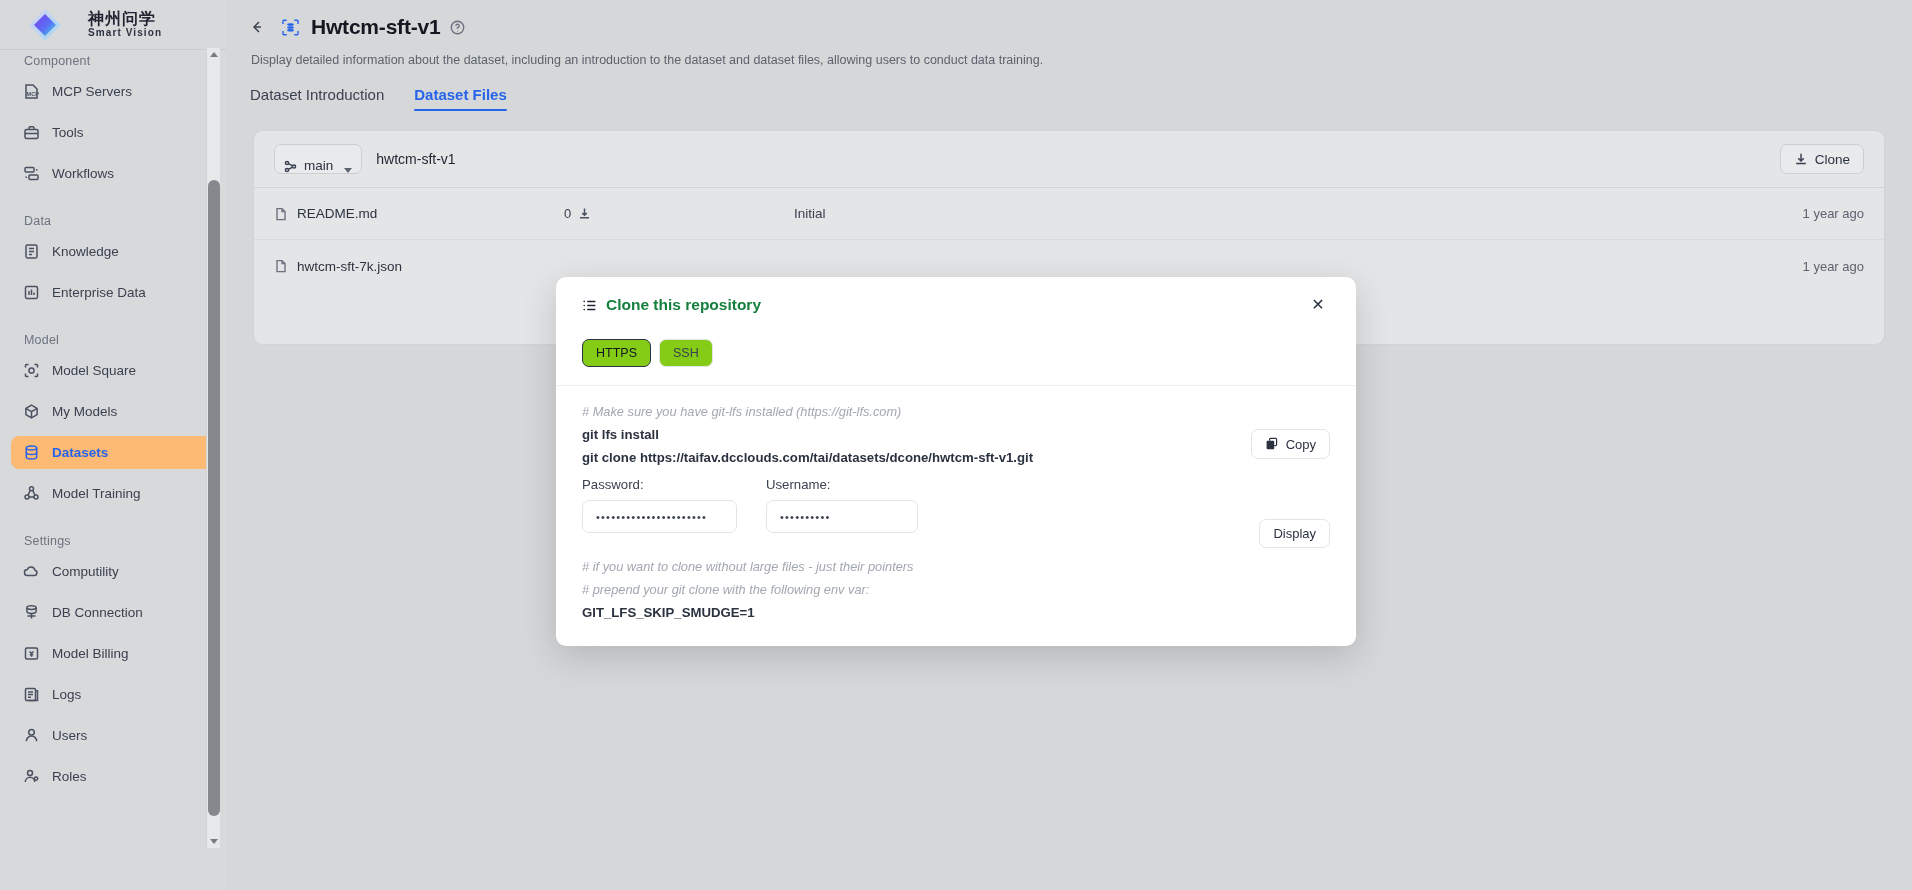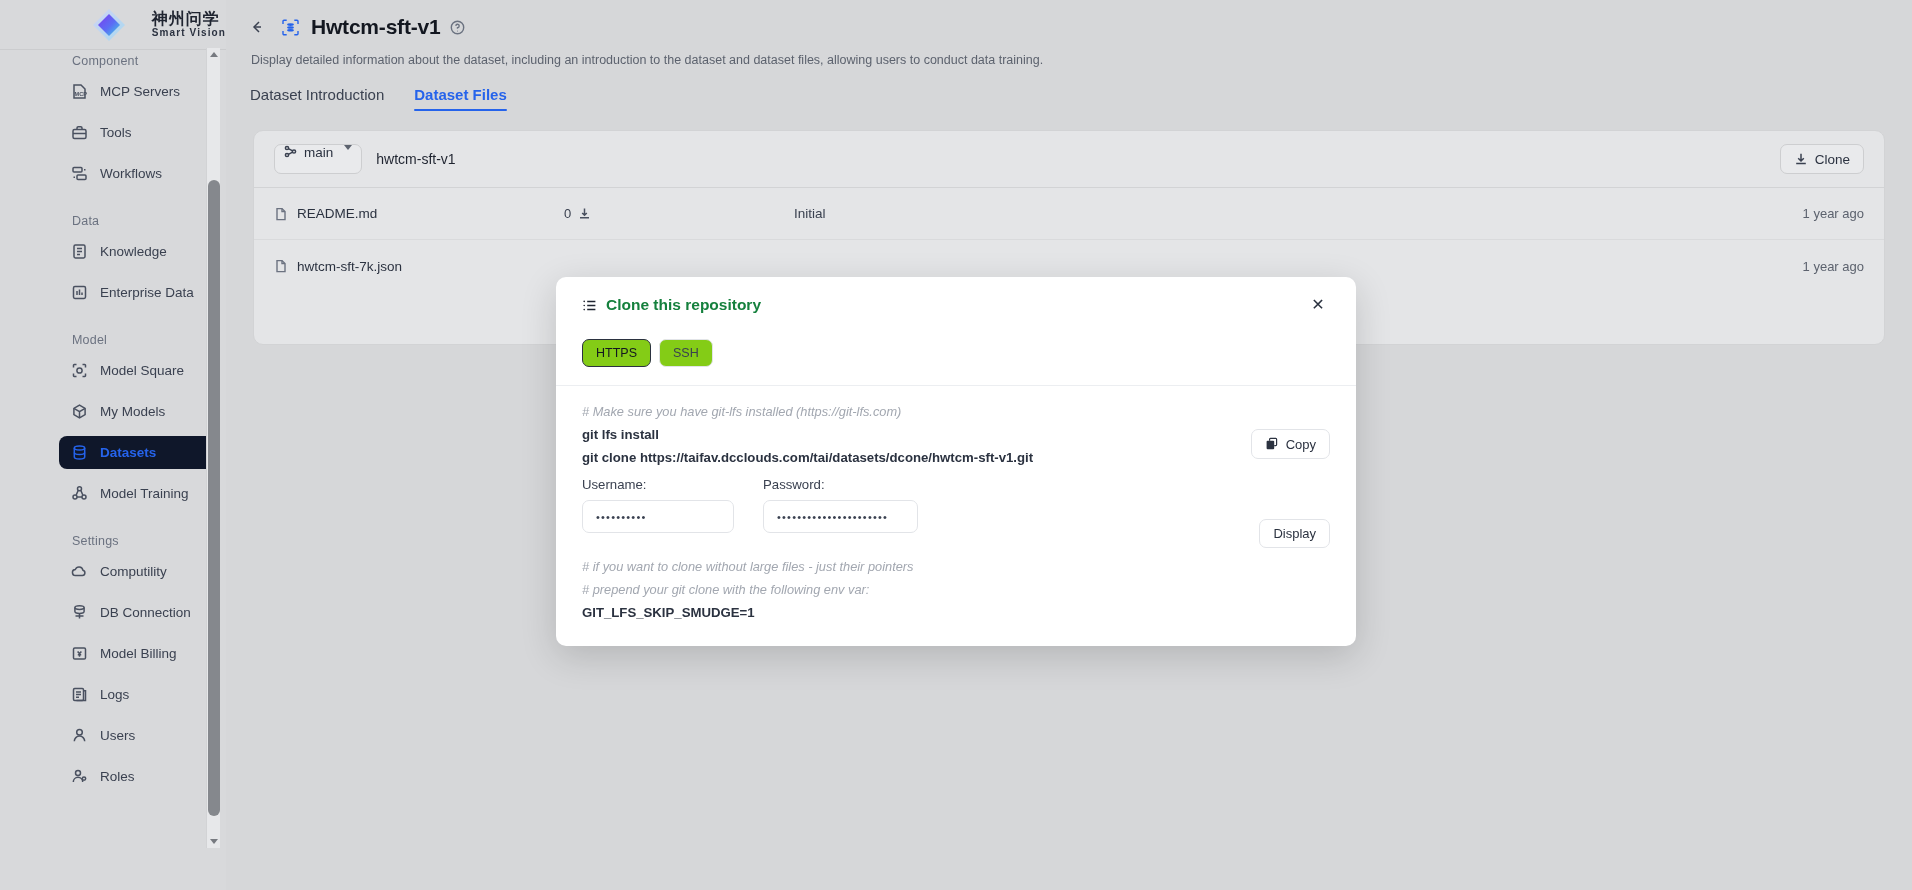--- a/index.html
+++ b/index.html
@@ -16,44 +16,42 @@
     width: 226px; height: 890px;
     background: #d8d9db;
     display: flex; flex-direction: column;
     position: relative; flex: none;
   }
   .brand {
     height: 50px; display: flex; align-items: center;
     gap: 26px; padding-left: 28px;
     background: #d8d9db;
     border-bottom: 1px solid #cbccce;
-    justify-content: flex-end;
   }
   .logo-mark { width: 34px; height: 34px; position: relative; flex: none; }
   .brand-text { display: flex; flex-direction: column; line-height: 1.05; }
   .brand-cn { font-size: 16px; font-weight: 700; color: #1f2430; letter-spacing: 1px; }
   .brand-en { font-size: 10px; font-weight: 600; color: #2b3240; letter-spacing: 1.1px; }
 
   .nav-scroll {
     flex: 1; overflow: hidden; position: relative;
     padding-top: 0px;
-    margin-left: 48px;
   }
   .nav-inner { padding: 0 11px; margin-top: -12px; }
   .nav-section {
     font-size: 12.5px; color: #6b7280;
     padding: 16px 0 7px 13px; letter-spacing: .2px;
   }
   .nav-item {
     display: flex; align-items: center; gap: 12px;
     height: 33px; padding: 0 12px; margin: 0 0 8px 0;
     border-radius: 8px; cursor: pointer;
     font-size: 13.5px; color: #3a4150;
   }
-  .nav-item.active { background: #0f172a; color: #2563eb; font-weight: 700; }
+  .nav-item.active { background: #fdba74; color: #2563eb; font-weight: 700; }
   .nav-item.active .ico svg { stroke: #2563eb; }
   .ico { width: 17px; height: 17px; flex: none; display: flex; align-items: center; justify-content: center; }
   .ico svg { width: 17px; height: 17px; stroke: #4a5160; fill: none; stroke-width: 1.5; }
   .ico-mcp { font-size: 5.6px; font-weight: 700; color: #4a5160; }
 
   .sb-track {
     position: absolute; top: 48px; right: 6px; width: 14px; bottom: 42px;
     background: #e7e8ea; border-left: 1px solid #d2d3d5;
   }
   .sb-arrow { position: absolute; left: 0; width: 14px; height: 13px; display: flex; align-items: center; justify-content: center; }
@@ -110,21 +108,21 @@
   .card {
     margin: 19px 27px 0 27px;
     background: #e4e5e7; border: 1px solid #d2d3d5;
     border-radius: 10px; overflow: hidden;
     height: 215px;
   }
   .card-toolbar {
     display: flex; align-items: center; height: 56px; padding: 0 20px;
   }
   .branch-btn {
-    display: flex; align-items: flex-start; gap: 7px;
+    display: flex; align-items: flex-end; gap: 7px;
     height: 30px; padding: 0 9px;
     background: #e9eaec; border: 1px solid #cdced0;
     border-radius: 7px; cursor: pointer;
     font-size: 13.5px; color: #2b3240;
   }
   .branch-btn svg { width: 13px; height: 13px; stroke: #3a4150; fill: none; stroke-width: 1.5; }
   .caret { border-left: 4.5px solid transparent; border-right: 4.5px solid transparent; border-top: 5.5px solid #5c626e; margin-left: 4px; }
   .repo-name { font-size: 14px; color: #1f2430; margin-left: 14px; }
   .clone-btn {
     margin-left: auto; display: flex; align-items: center; gap: 7px;
@@ -526,26 +524,26 @@
               <path d="M4.6 3.8V2.2a.8.8 0 0 1 .8-.8h5.4a.8.8 0 0 1 .8.8v5.6a.8.8 0 0 1-.8.8H9.2" fill="none" stroke="#2b3240" stroke-width="1.2"></path>
             </svg>
             <span>Copy</span>
           </div>
           <div class="display-btn">
             <span>Display</span>
           </div>
 
           <div class="cred-row">
             <div>
+              <div class="cred-label">Password:</div>
+              <div class="cred-input cred-pass">••••••••••••••••••••••</div>
+            </div>
+            <div>
               <div class="cred-label">Username:</div>
               <div class="cred-input cred-user">••••••••••</div>
-            </div>
-            <div>
-              <div class="cred-label">Password:</div>
-              <div class="cred-input cred-pass">••••••••••••••••••••••</div>
             </div>
           </div>
 
           <div class="tail">
             <div class="cmt"># if you want to clone without large files - just their pointers</div>
             <div class="cmt"># prepend your git clone with the following env var:</div>
             <div class="cmd">GIT_LFS_SKIP_SMUDGE=1</div>
           </div>
         </div>
       </div>

